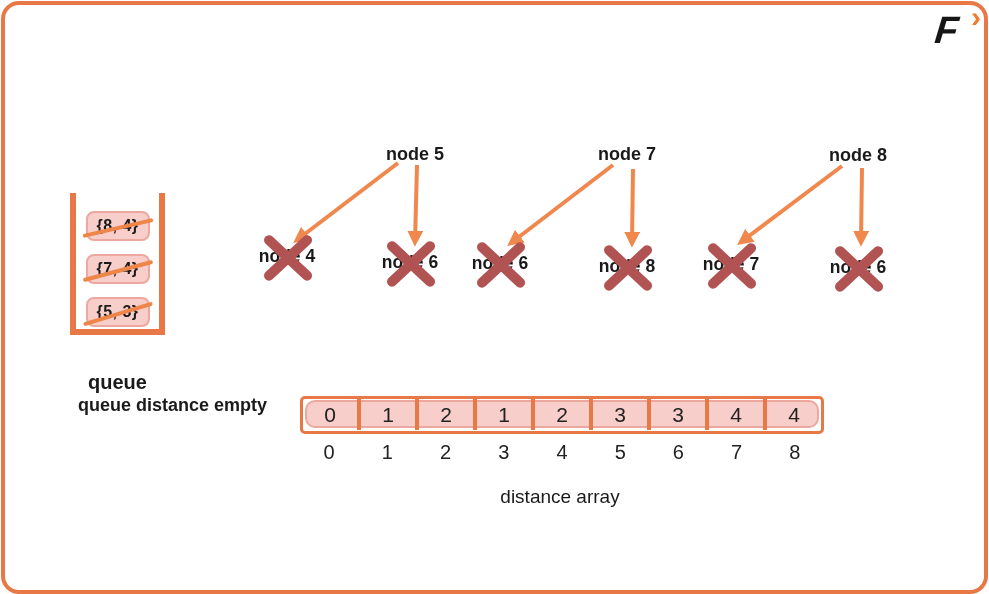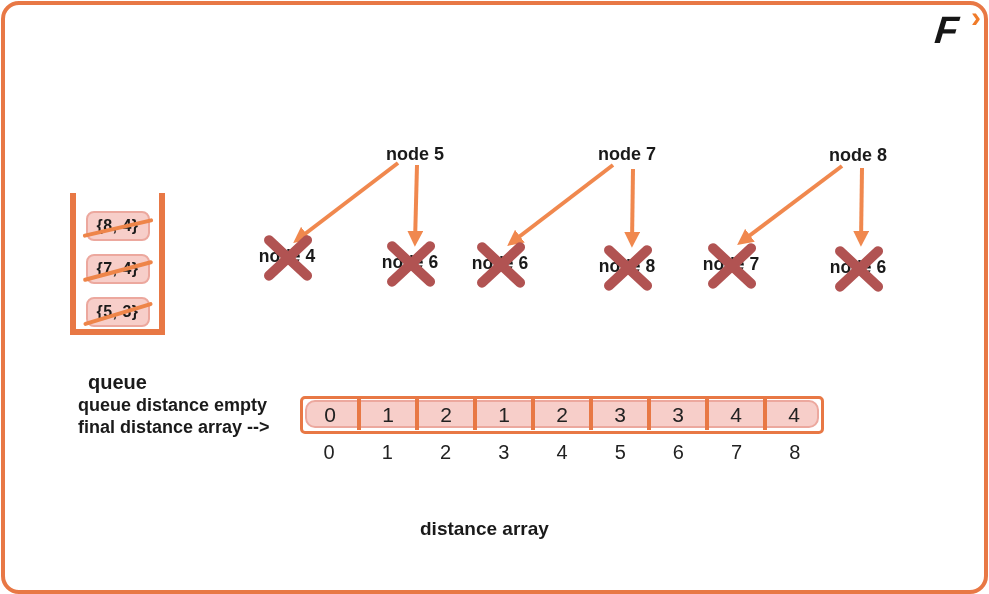--- a/index.html
+++ b/index.html
@@ -103,22 +103,22 @@
   }
   .cells{position:absolute;left:0;right:0;top:0;bottom:1px;display:flex;}
   .cell{
     flex:1;display:flex;align-items:center;justify-content:center;
     font-size:21px;color:#222;
   }
   .cell + .cell{border-left:4px solid var(--orange);}
   .indices{position:absolute;left:300px;top:441px;width:524px;display:flex;}
   .idx{flex:1;text-align:center;font-size:20px;color:#222;}
   .array-label{
-    position:absolute;left:420px;top:486px;width:280px;text-align:left;
-    font-weight:bold;font-size:19px;margin-top:32px;
+    position:absolute;left:420px;top:486px;width:280px;text-align:center;
+    font-weight:normal;font-size:19px;
   }
 </style>
 </head>
 <body>
 
 <div class="canvas">
   <div class="frame"></div>
 
   <div class="logo">
     <span class="logo-f">F</span>
@@ -199,21 +199,20 @@
   <div class="crossed-node cn6">
     <span class="cn-label">node 6</span>
     <span class="x-mark">
         <span class="x-bar a"></span>
         <span class="x-bar b"></span>
       </span>
   </div>
 
   <div class="caption">
     <div>queue distance empty</div>
-    <div>final distance array --&gt;</div>
   </div>
 
   <div class="dist-array">
     <div class="pink-bar"></div>
     <div class="cells">
       <div class="cell">0</div>
       <div class="cell">1</div>
       <div class="cell">2</div>
       <div class="cell">1</div>
       <div class="cell">2</div>

